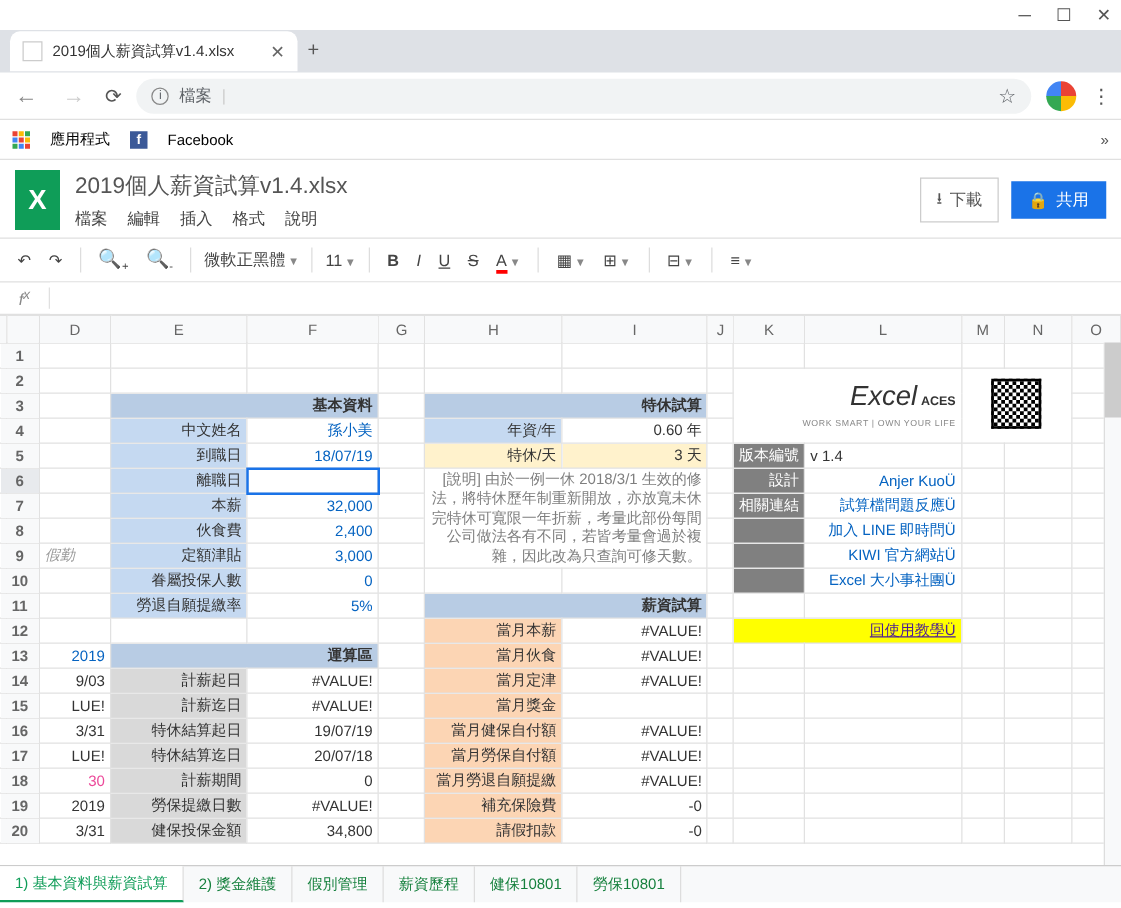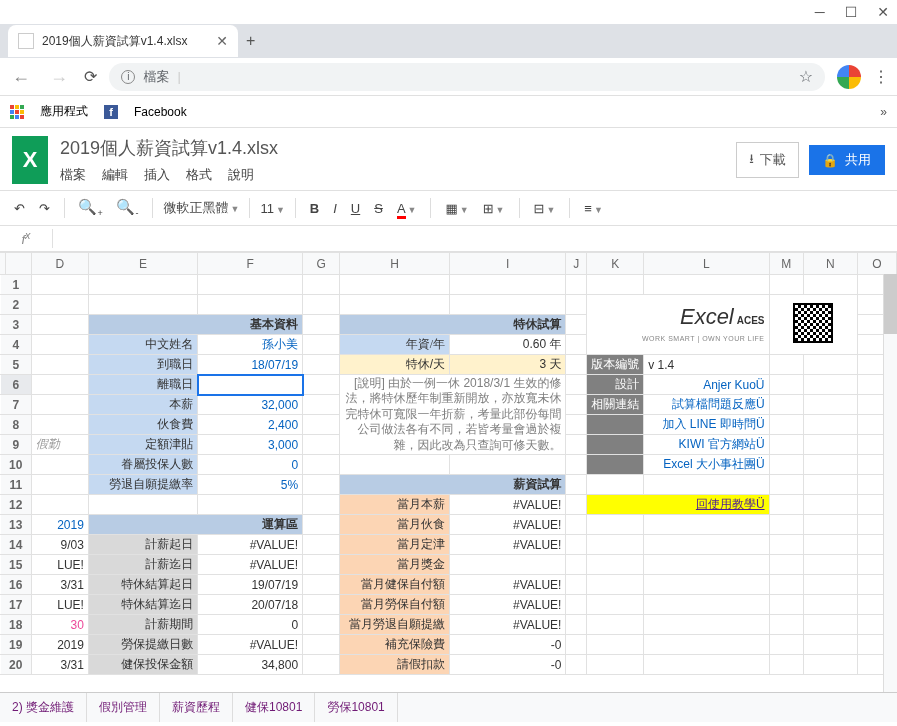--- a/index.html
+++ b/index.html
@@ -46,21 +46,21 @@
 .share-btn { background: #1a73e8; color: #fff; padding: 6px 14px; font-size: 13px; display: flex; gap: 6px; align-items: center; }
 
 
 .toolbar { display: flex; align-items: center; height: 36px; padding: 0 10px; gap: 6px; border-top: 1px solid #e0e0e0; border-bottom: 1px solid #e0e0e0; margin-top: 6px; font-size: 13px; color: #444; }
 .toolbar .sep { width: 1px; height: 20px; background: #ddd; margin: 0 4px; }
 .toolbar .btn { padding: 2px 4px; cursor: pointer; }
 .toolbar .dropdown-caret { font-size: 9px; color: #888; margin-left: 2px; }
 
 
 .formula-bar { display: flex; align-items: center; height: 26px; border-bottom: 1px solid #e0e0e0; }
-.fx-label { width: 53px; text-align: center; font-style: italic; color: #888; border-right: 1px solid #e0e0e0; font-size: 13px; }
+.fx-label { width: 40px; text-align: center; font-style: italic; color: #888; border-right: 1px solid #e0e0e0; font-size: 13px; }
 .fx-input { flex: 1; border: none; padding: 0 6px; height: 100%; outline: none; }
 
 
 .grid-wrap { position: relative; height: 440px; overflow: hidden; }
 .grid { border-collapse: collapse; table-layout: fixed; margin-left: -27px; }
 .grid th, .grid td { border: 1px solid #e1e1e1; height: 20px; font-size: 12px; padding: 0 4px; overflow: hidden; white-space: nowrap; text-align: right; vertical-align: middle; }
 .grid td { background: #fff; color: #333; }
 .grid thead th { background: #f8f9fa; color: #666; font-weight: normal; text-align: center; height: 22px; position: sticky; top: 0; }
 .grid .rowhdr { background: #f8f9fa; color: #666; text-align: center; width: 32px; position: sticky; left: 0; }
 .grid th.corner { width: 32px; }
@@ -86,21 +86,21 @@
 .logo-sub { font-size: 7px; letter-spacing: 0.5px; color: #888; }
 .qr { width: 40px; height: 40px; background: repeating-conic-gradient(#000 0 25%, #fff 0 50%) 0 0/6px 6px; display: inline-block; border: 2px solid #000; }
 
 .row-hdr-active { background: #e8eaed !important; }
 
 .scrollbar-v { position: absolute; right: 0; top: 22px; bottom: 0; width: 14px; background: #f8f9fa; border-left: 1px solid #ddd; }
 .scrollbar-v .thumb { position: absolute; top: 0; width: 100%; height: 60px; background: #ccc; }
 
 
 .sheet-tabs { display: flex; align-items: center; height: 30px; border-top: 1px solid #ccc; background: #f8f9fa; font-size: 12px; }
-.sheet-tab { padding: 0 12px; height: 100%; display: flex; align-items: center; border-right: 1px solid #ddd; color: #701a75; cursor: pointer; }
+.sheet-tab { padding: 0 12px; height: 100%; display: flex; align-items: center; border-right: 1px solid #ddd; color: #15803d; cursor: pointer; }
 .sheet-tab.active { background: #fff; color: #0f9d58; border-bottom: 2px solid #0f9d58; }
 </style>
 </head>
 <body>
 
 <div class="window-controls">
   <span>─</span>
   <span>☐</span>
   <span>✕</span>
 </div>
@@ -536,18 +536,19 @@
           <td></td>
         </tr>
 </tbody>
 </table>
 <div class="scrollbar-v">
       <div class="thumb"></div>
     </div>
 </div>
 
 <div class="sheet-tabs">
+  <div class="sheet-tab active">1) 基本資料與薪資試算</div>
   <div class="sheet-tab">2) 獎金維護</div>
   <div class="sheet-tab">假別管理</div>
   <div class="sheet-tab">薪資歷程</div>
   <div class="sheet-tab">健保10801</div>
   <div class="sheet-tab">勞保10801</div>
 </div>
 
 </body></html>

